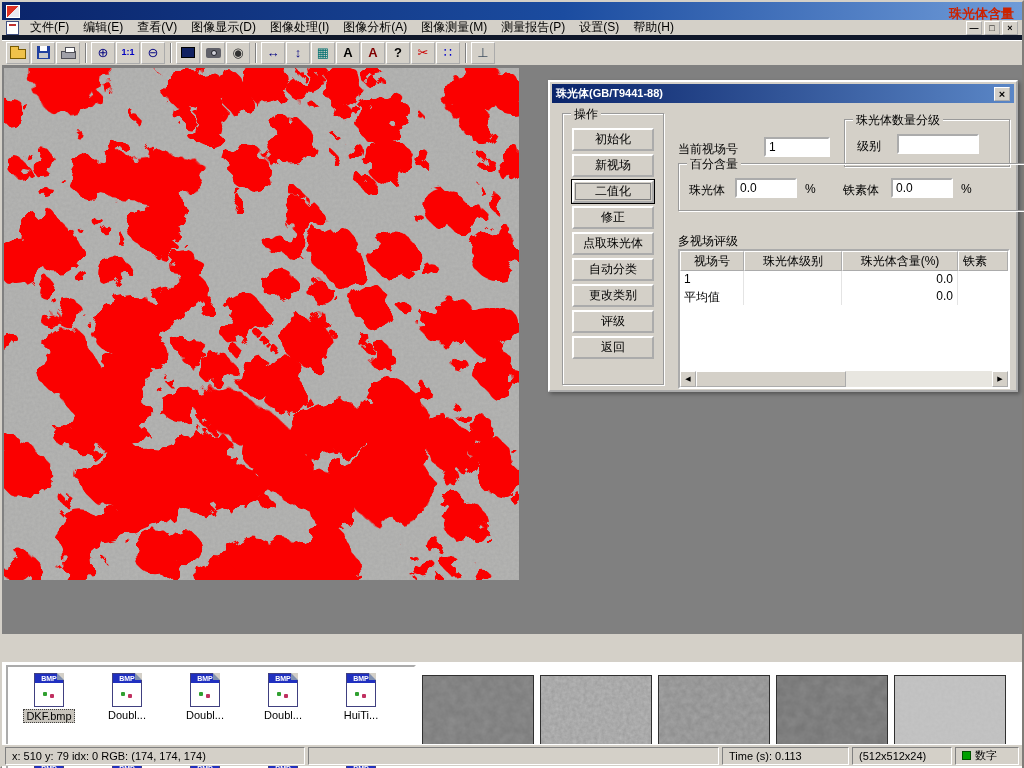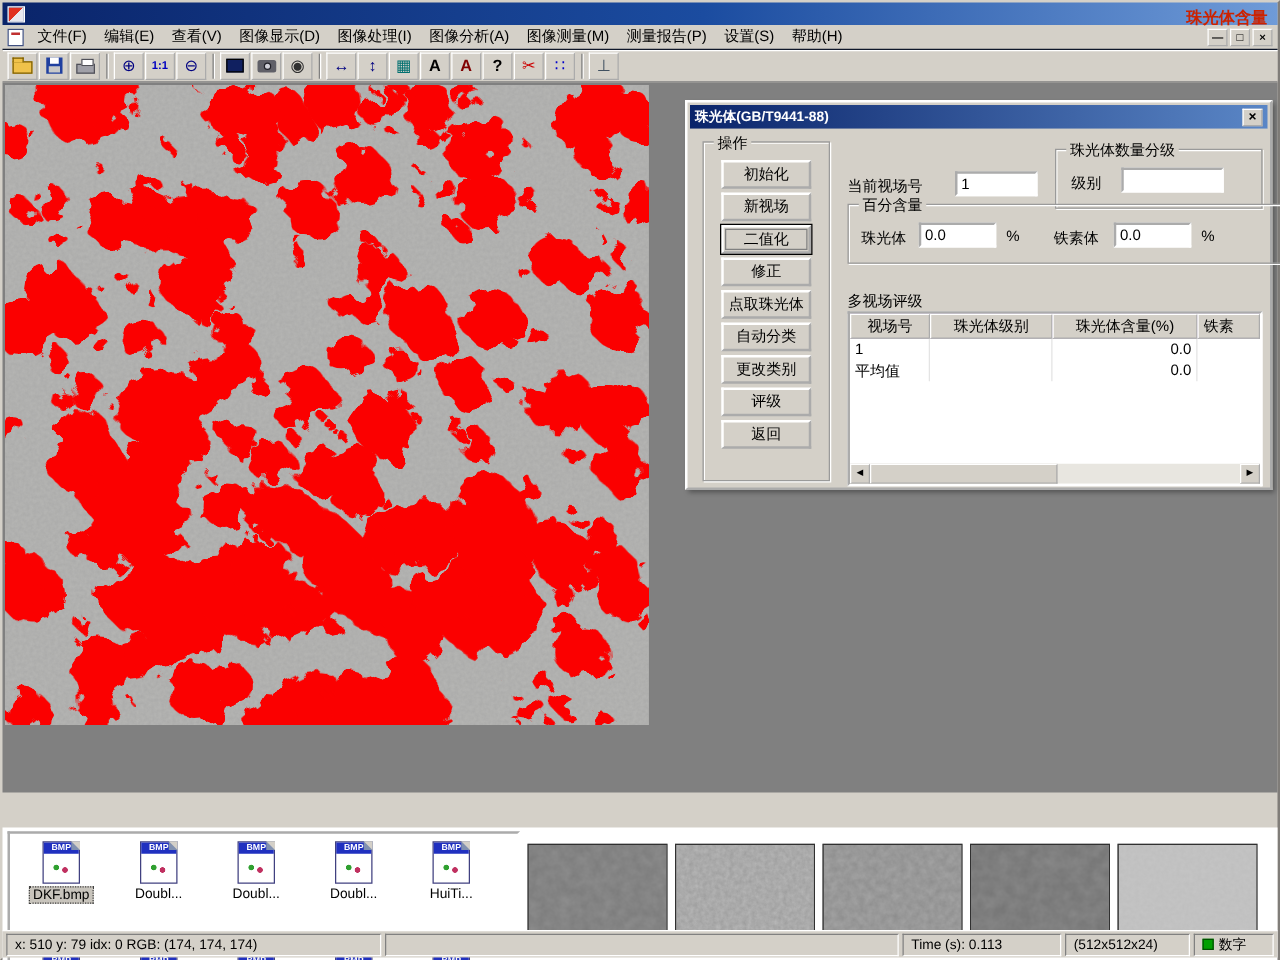--- a/index.html
+++ b/index.html
@@ -10,21 +10,21 @@
 
   
   .titlebar { position:absolute; left:0; top:0; right:0; height:18px;
     background:linear-gradient(90deg,#0a246a,#1b4ca0 55%,#6f9bd8); display:flex; align-items:center; padding:0 4px; }
   .app-icon { width:14px; height:13px; background:linear-gradient(135deg,#e03020 50%,#e8e8f0 50%); border:1px solid #fff; margin-right:4px; }
   .window-title { color:#fff; font-weight:bold; font-size:11px; white-space:nowrap; }
   .watermark { position:absolute; right:8px; top:3px; color:#cc2200; font-weight:bold; font-size:13px; z-index:5; }
 
   
   .menubar { position:absolute; left:0; top:18px; right:0; height:20px; background:#d4d0c8;
-    display:flex; align-items:center; padding:0 2px; border-bottom:1px solid #0f172a; }
+    display:flex; align-items:center; padding:0 2px; border-bottom:5px solid #0f172a; }
   .doc-icon { width:13px; height:14px; background:#fff; border:1px solid #405080; margin:0 4px 0 2px; position:relative; }
   .doc-icon::after { content:""; position:absolute; left:2px; top:2px; width:7px; height:2px; background:#c03030; }
   .menu-item { padding:2px 7px; white-space:nowrap; cursor:default; }
   .mdi-controls { margin-left:auto; display:flex; gap:2px; padding-right:2px; }
   .mdi-btn { width:16px; height:14px; background:#d4d0c8; border:1px outset #fff; font-size:9px; line-height:12px; text-align:center; font-weight:bold; }
 
   
   .toolbar { position:absolute; left:0; top:38px; right:0; height:26px; background:#d4d0c8;
     display:flex; align-items:center; padding:0 4px; border-bottom:1px solid #808080; box-shadow:inset 0 1px 0 #fff; }
   .tb-btn { width:24px; height:22px; margin-right:1px; background:#d4d0c8; border:1px outset #fff;
@@ -58,21 +58,21 @@
     background:linear-gradient(90deg,#0a246a,#5a86c6); display:flex; align-items:center; padding:0 4px; }
   .dlg-title-text { color:#fff; font-weight:bold; font-size:11px; flex:1; }
   .dlg-close { width:16px; height:14px; background:#d4d0c8; border:1px outset #fff; font-size:11px; line-height:12px; text-align:center; font-weight:bold; }
   .dlg-body { position:absolute; left:2px; top:21px; right:2px; bottom:2px; background:#d4d0c8; }
 
   .groupbox { position:absolute; border:1px solid #9a9a9a; box-shadow:1px 1px 0 #fff, inset 1px 1px 0 #fff; }
   .legend { position:absolute; top:-8px; left:8px; background:#d4d0c8; padding:0 3px; font-size:12px; }
 
   .grp-ops { left:10px; top:10px; width:102px; height:272px; }
   .ops-buttons { position:absolute; left:0; right:0; top:14px; display:flex; flex-direction:column; align-items:center; gap:3px; }
-  .dlg-btn { width:72px; height:23px; background:#d4d0c8; border:2px outset #fff; font-size:12px;
+  .dlg-btn { width:82px; height:23px; background:#d4d0c8; border:2px outset #fff; font-size:12px;
     display:flex; align-items:center; justify-content:center; white-space:nowrap; font-family:Liberation Serif, serif; }
   .dlg-btn.default { outline:1px solid #000; box-shadow:inset 0 0 0 1px #d4d0c8, inset 0 0 0 2px #808080; }
 
   .lbl { position:absolute; white-space:nowrap; }
   .tb-input { position:absolute; height:20px; border:2px inset #fff; background:#fff; font-size:12px; padding:1px 3px; font-family:inherit; }
 
   .lbl-current { left:126px; top:38px; }
   .inp-current { left:212px; top:34px; width:66px; }
 
   .grp-grade { left:292px; top:16px; width:166px; height:48px; }

